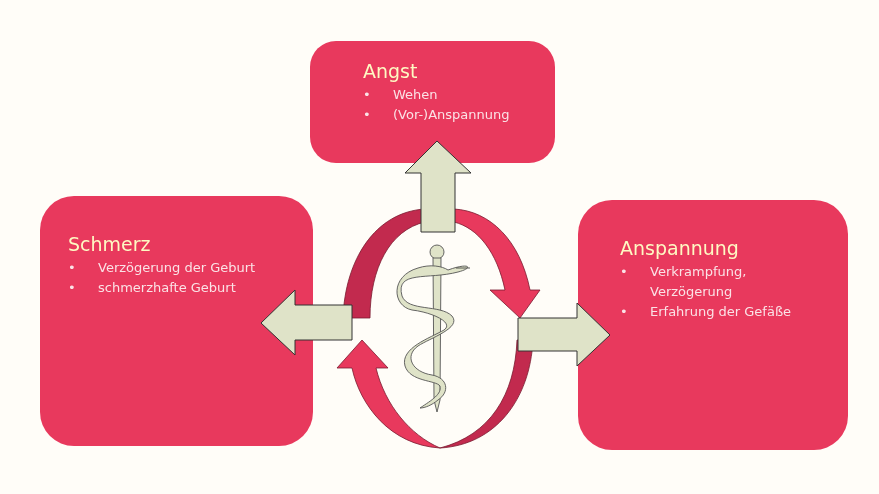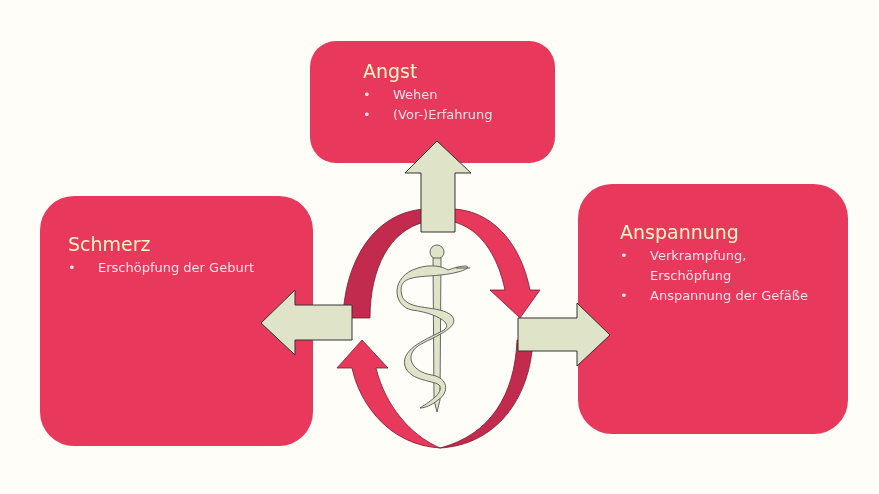--- a/index.html
+++ b/index.html
@@ -10,46 +10,47 @@
   .box {
     position:absolute; background:#e8395d; border-radius:26px; color:#fbe2e6;
     box-sizing:border-box;
   }
   .box h2 { margin:0; font-weight:normal; font-size:19px; color:#fef9c3; line-height:24px; }
   .box ul { margin:2px 0 0 0; padding:0; list-style:none; }
   .box li { position:relative; font-size:13px; line-height:20px; padding-left:30px; }
   .box li::before { content:"•"; position:absolute; left:0; top:0; }
   #box-angst { left:310px; top:41px; width:245px; height:122px; padding:18px 0 0 53px; }
   #box-schmerz { left:40px; top:196px; width:273px; height:250px; padding:36px 0 0 28px; border-radius:34px; }
-  #box-anspannung { left:578px; top:184px; width:270px; height:250px; padding:36px 0 0 42px; border-radius:34px; }
+  #box-anspannung { left:578px; top:200px; width:270px; height:250px; padding:36px 0 0 42px; border-radius:34px; }
   svg.center { position:absolute; left:0; top:0; }
 </style>
 </head>
 <body>
 
 <div class="box" id="box-angst">
   <h2>Angst</h2>
   <ul>
     <li>Wehen</li>
-    <li>(Vor-)Erfahrung</li>
+    <li>(Vor-)Anspannung</li>
   </ul>
 </div>
 
 <div class="box" id="box-schmerz">
   <h2>Schmerz</h2>
   <ul>
-    <li>Erschöpfung der Geburt</li>
+    <li>Verzögerung der Geburt</li>
+    <li>schmerzhafte Geburt</li>
   </ul>
 </div>
 
 <div class="box" id="box-anspannung">
   <h2>Anspannung</h2>
   <ul style="width:200px">
-    <li>Verkrampfung, Erschöpfung</li>
-    <li>Anspannung der Gefäße</li>
+    <li>Verkrampfung, Verzögerung</li>
+    <li>Erfahrung der Gefäße</li>
   </ul>
 </div>
 
 <svg class="center" width="879" height="494" viewBox="0 0 879 494">
 
   <g stroke="#7a1a30" stroke-width="0.8">
     <path d="M454,209 C490,211 520,240 530,290 L540,290 L520,318 L490,290 L505,290 C497,252 478,228 454,222 Z" fill="#e8395d"></path>
   </g>
   <g stroke="#7a1a30" stroke-width="0.8">
     <path d="M425,209 C375,212 345,260 343,318 L370,318 C370,268 390,230 425,222 Z" fill="#c22a4e"></path>

